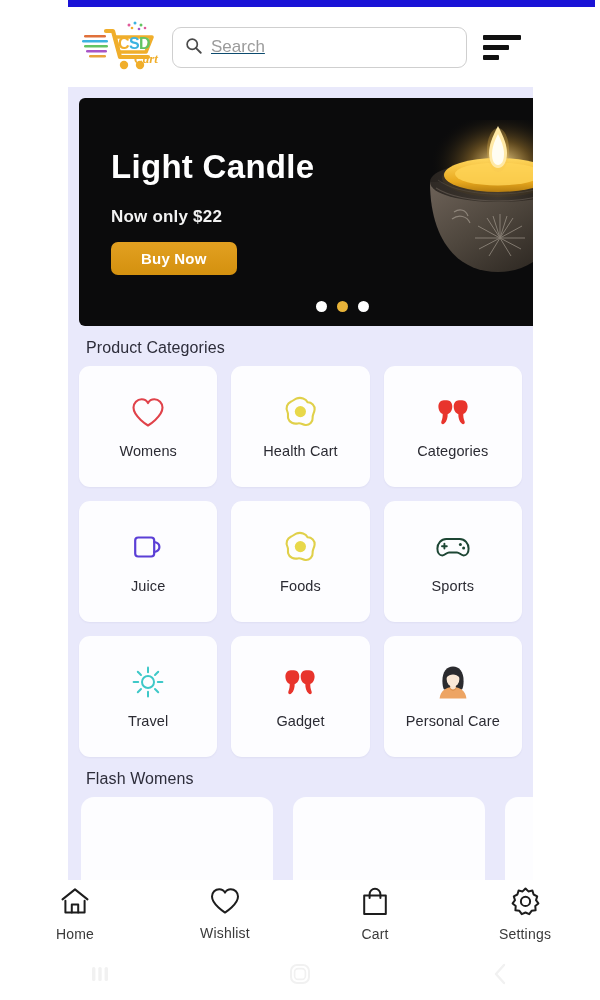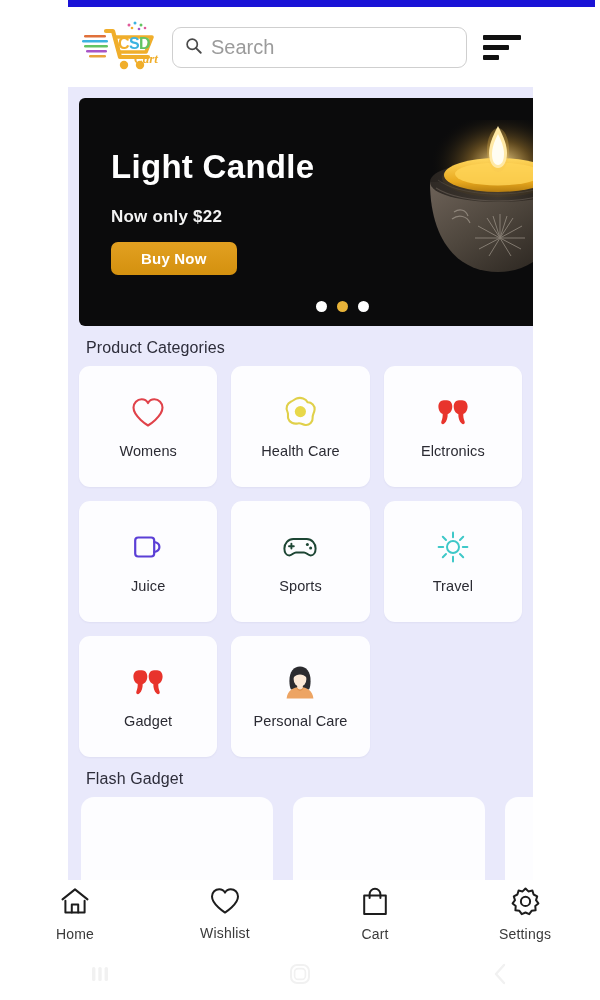--- a/index.html
+++ b/index.html
@@ -59,24 +59,25 @@
     align-items: center;
     padding: 0 12px;
     gap: 9px;
     min-width: 0;
   }
   .search-box svg { flex: 0 0 auto; }
   .search-input {
     border: none; outline: none;
     background: transparent;
     font-family: "Liberation Sans", sans-serif;
-    font-size: 20px;
+    font-size: 17px;
     color: #0c4a6e;
     width: 100%;
     padding: 0;
+    text-decoration: underline;
   }
   .search-input::placeholder { color: #9b9b9b; }
 
   .menu-btn {
     flex: 0 0 auto;
     width: 44px; height: 40px;
     display: flex; flex-direction: column;
     justify-content: center; align-items: flex-start;
     gap: 5px;
     padding-left: 6px;
@@ -423,49 +424,62 @@
           <span class="cat-icon">
             <svg width="34" height="32" viewBox="0 0 34 32" fill="none" xmlns="http://www.w3.org/2000/svg">
               <path d="M13.5 2.5 C18 0.8 23 2.8 24.6 6.3 C28.8 6.3 32 9.6 31.6 13.6
                        C31.2 17.4 29.2 19 29.6 22.2 C30 25.6 26.6 29.4 22.4 29
                        C19.2 28.7 18 26.6 14.8 27.4 C10.8 28.4 6.2 26.4 5.2 22.6
                        C4.4 19.6 5.8 18.4 4.4 15.6 C2.6 12 4 7.4 7.8 5.8
                        C10.4 4.7 11.4 3.3 13.5 2.5 Z" stroke="#e0d04a" stroke-width="2.1" stroke-linejoin="round" fill="none"></path>
               <circle cx="17.4" cy="15.6" r="5.6" fill="#e8d84a"></circle>
             </svg>
           </span>
-          <span class="cat-label">Health Care</span>
+          <span class="cat-label">Health Cart</span>
         </div>
 
         <div class="cat-card">
           <span class="cat-icon">
             <svg width="34" height="28" viewBox="0 0 34 28" fill="none" xmlns="http://www.w3.org/2000/svg">
               <path d="M11 2.2 C14.2 2.2 16.3 5 16.3 8.5 C16.3 12.4 14.2 15.4 11.7 16
                        C11.7 19.4 10.9 23.5 8.3 25.6 C6.6 27 4.6 25.4 5.4 23.4
                        C6.4 21 6.8 18.5 6.7 16 C4.2 15.2 2.4 12.2 2.4 8.5
                        C2.4 5 4.6 2.2 7.8 2.2 Z" fill="#e8342c"></path>
               <path d="M23 2.2 C19.8 2.2 17.7 5 17.7 8.5 C17.7 12.4 19.8 15.4 22.3 16
                        C22.3 19.4 23.1 23.5 25.7 25.6 C27.4 27 29.4 25.4 28.6 23.4
                        C27.6 21 27.2 18.5 27.3 16 C29.8 15.2 31.6 12.2 31.6 8.5
                        C31.6 5 29.4 2.2 26.2 2.2 Z" fill="#e8342c"></path>
             </svg>
           </span>
-          <span class="cat-label">Elctronics</span>
+          <span class="cat-label">Categories</span>
         </div>
 
         <div class="cat-card">
           <span class="cat-icon">
             <svg width="32" height="32" viewBox="0 0 32 32" fill="none" xmlns="http://www.w3.org/2000/svg">
               <rect x="3.2" y="6.5" width="19" height="19" rx="3" stroke="#5b3fd6" stroke-width="2.2"></rect>
               <path d="M22.2 11 C25.6 11.6 27.4 13.4 27.4 16 C27.4 18.6 25.6 20.4 22.2 21" stroke="#5b3fd6" stroke-width="2.2" stroke-linecap="round" fill="none"></path>
             </svg>
           </span>
           <span class="cat-label">Juice</span>
         </div>
 
+        <div class="cat-card">
+          <span class="cat-icon">
+            <svg width="34" height="32" viewBox="0 0 34 32" fill="none" xmlns="http://www.w3.org/2000/svg">
+              <path d="M13.5 2.5 C18 0.8 23 2.8 24.6 6.3 C28.8 6.3 32 9.6 31.6 13.6
+                       C31.2 17.4 29.2 19 29.6 22.2 C30 25.6 26.6 29.4 22.4 29
+                       C19.2 28.7 18 26.6 14.8 27.4 C10.8 28.4 6.2 26.4 5.2 22.6
+                       C4.4 19.6 5.8 18.4 4.4 15.6 C2.6 12 4 7.4 7.8 5.8
+                       C10.4 4.7 11.4 3.3 13.5 2.5 Z" stroke="#e0d04a" stroke-width="2.1" stroke-linejoin="round" fill="none"></path>
+              <circle cx="17.4" cy="15.6" r="5.6" fill="#e8d84a"></circle>
+            </svg>
+          </span>
+          <span class="cat-label">Foods</span>
+        </div>
 
         <div class="cat-card">
           <span class="cat-icon">
             <svg width="36" height="26" viewBox="0 0 36 26" fill="none" xmlns="http://www.w3.org/2000/svg">
               <path d="M11.2 5 H24.8 C29.8 5 33.6 9.6 33.6 14.4 C33.6 18.4 31.6 21.4 28.6 21.4
                        C25.6 21.4 24.6 18.4 22 18.4 H14 C11.4 18.4 10.4 21.4 7.4 21.4
                        C4.4 21.4 2.4 18.4 2.4 14.4 C2.4 9.6 6.2 5 11.2 5 Z" stroke="#1d4634" stroke-width="2" stroke-linejoin="round"></path>
               <line x1="9.4" y1="9.8" x2="9.4" y2="14.6" stroke="#1d4634" stroke-width="1.9" stroke-linecap="round"></line>
               <line x1="7" y1="12.2" x2="11.8" y2="12.2" stroke="#1d4634" stroke-width="1.9" stroke-linecap="round"></line>
               <circle cx="25.4" cy="10.6" r="1.5" fill="#1d4634"></circle>
@@ -527,21 +541,21 @@
               <path d="M9.4 12.6 C9.4 6.8 12.2 4 16 4 C19.8 4 22.6 6.8 22.6 12.6
                        C20.6 10.4 18.6 9.4 16 9.4 C13.4 9.4 11.4 10.4 9.4 12.6 Z" fill="#2b2b2f"></path>
 
               <path d="M13.2 23.4 C14.2 25.8 17.8 25.8 18.8 23.4" stroke="#d98b46" stroke-width="1.1" fill="none"></path>
             </svg>
           </span>
           <span class="cat-label">Personal Care</span>
         </div>
       </div>
 
-      <div class="section-title">Flash Gadget</div>
+      <div class="section-title">Flash Womens</div>
 
       <div class="flash-row">
 
         <div class="flash-card">
           
         </div>
 
         <div class="flash-card">
           
         </div>

